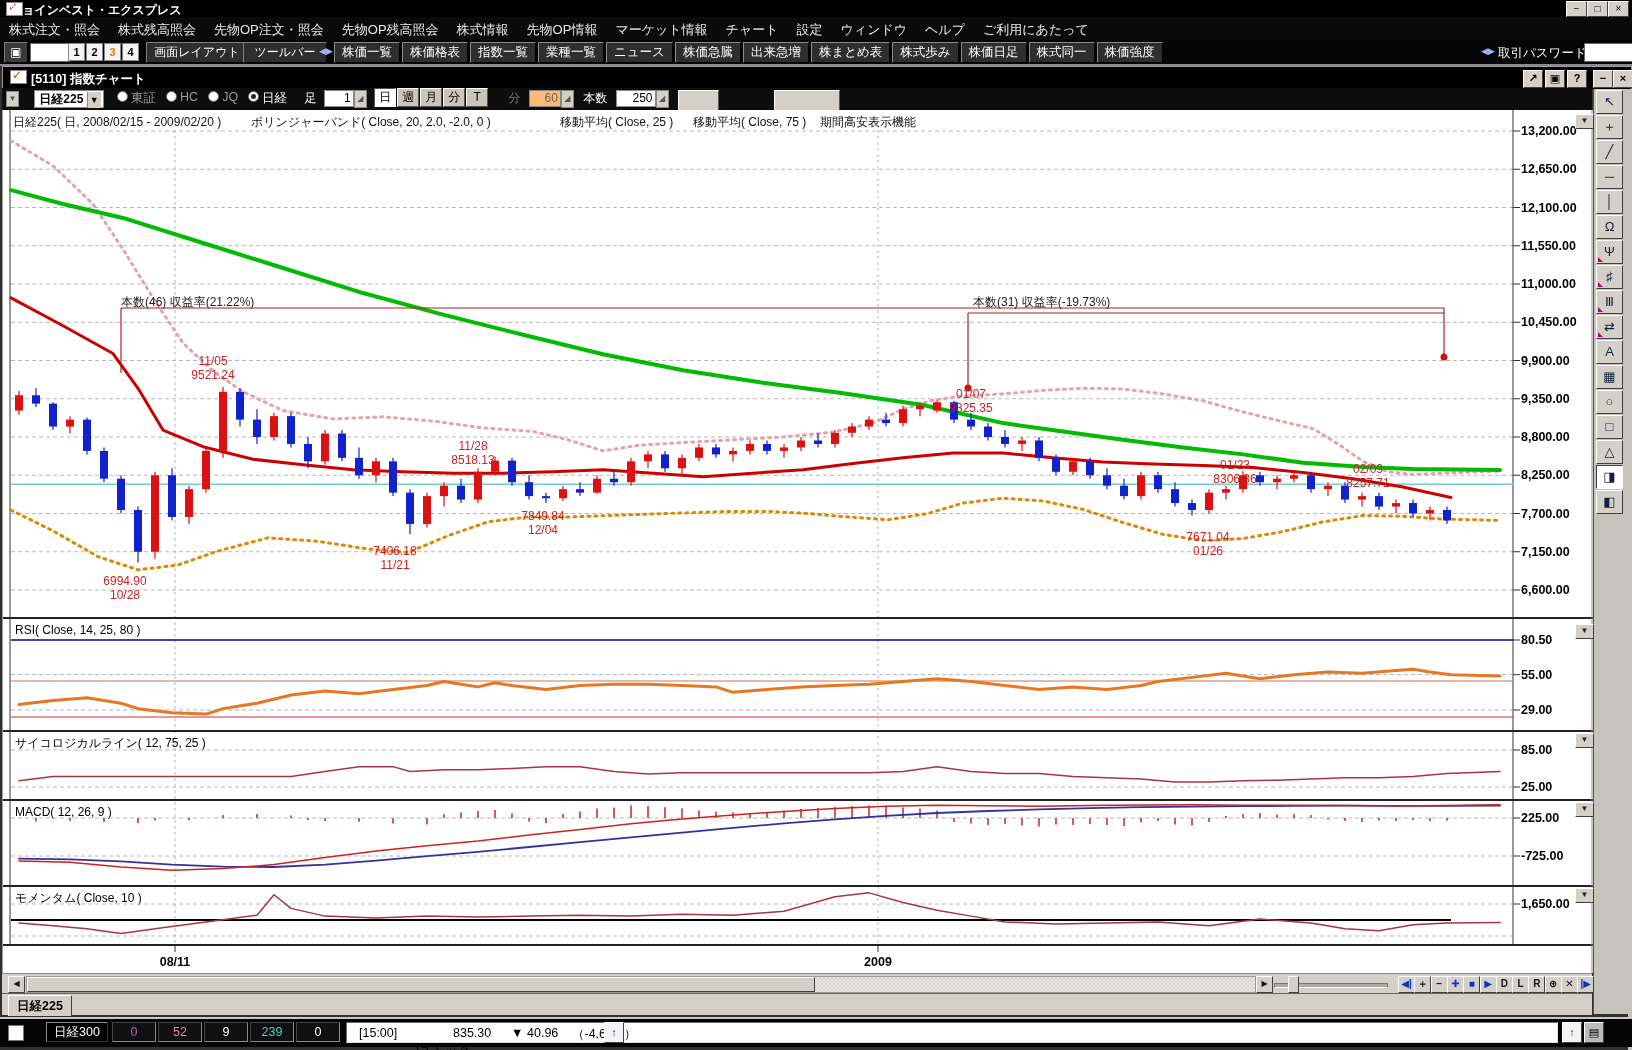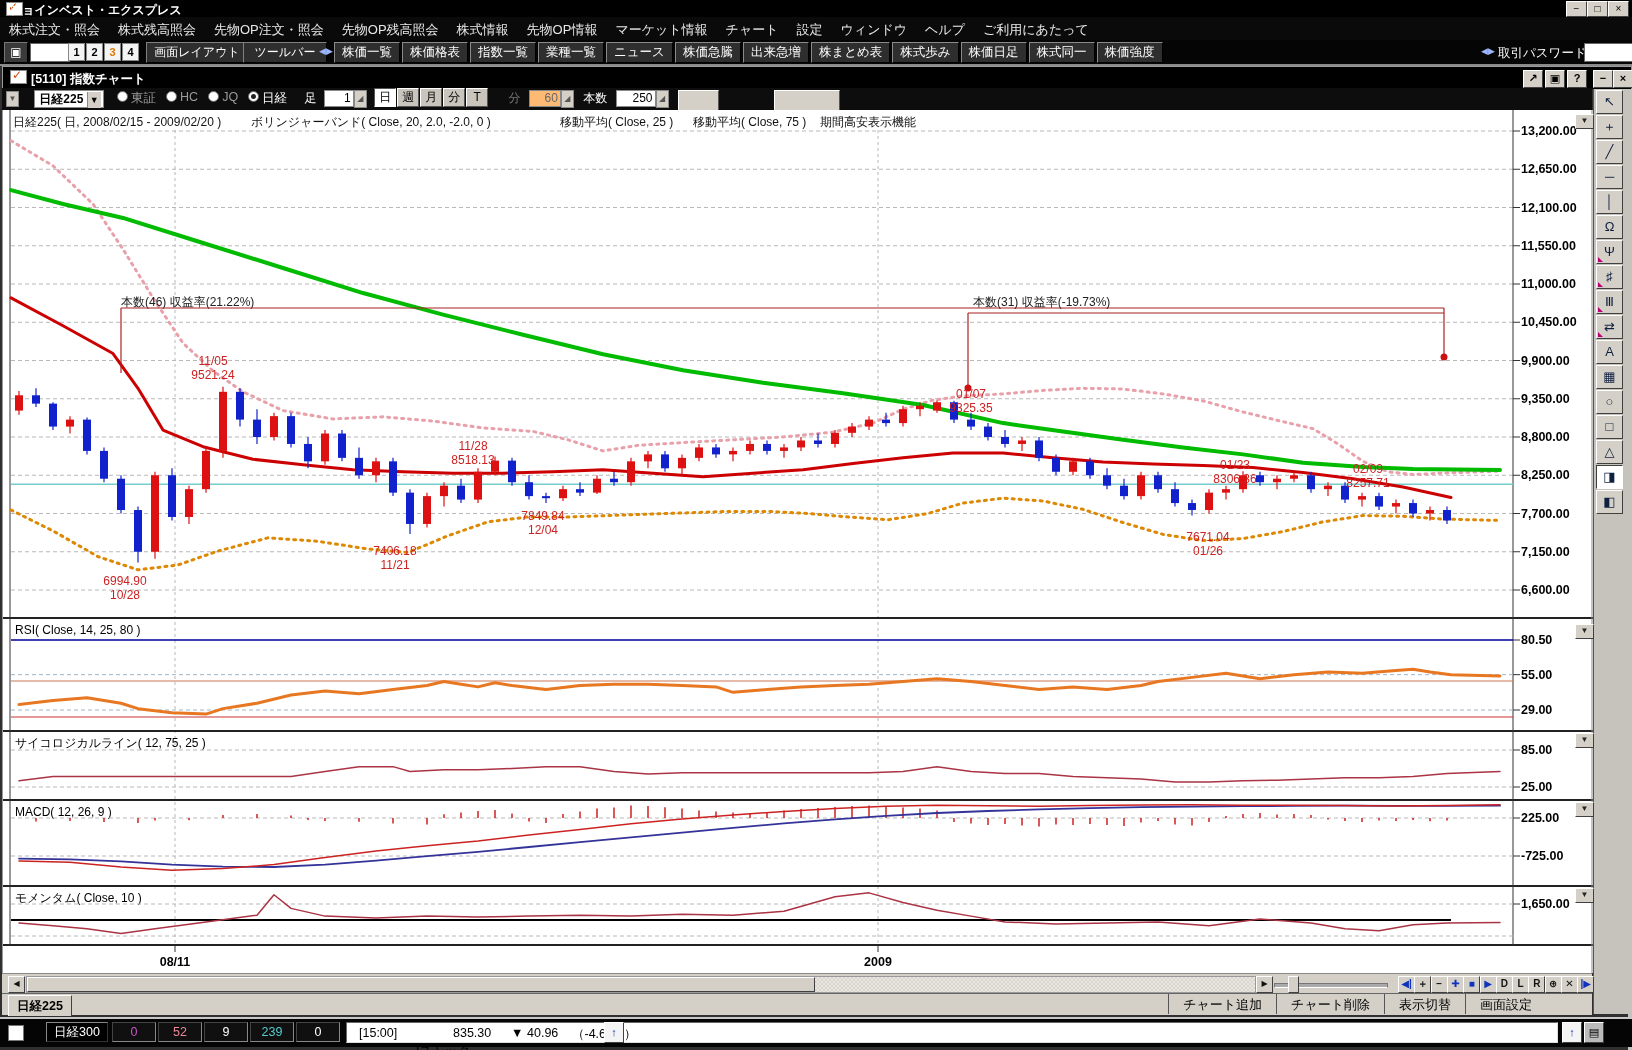--- a/index.html
+++ b/index.html
@@ -585,21 +585,20 @@
         <div class="navbtn" style="left: 1510.1px;">L</div>
         <div class="navbtn" style="left: 1526.4px;">R</div>
         <div class="navbtn" style="left: 1542.7px;">⊕</div>
         <div class="navbtn" style="left: 1559px;">✕</div>
         <div class="navbtn blue" style="left: 1575.3px;">|▶</div>
       </div>
   </div>
 
   <div id="tabrow" class="abs">
     <div id="charttab">日経225</div>
-    <div id="actions"><span class="action">チャート追加</span><span class="action">チャート削除</span><span class="action">表示切替</span><span class="action">画面設定</span></div>
   </div>
 
   <div id="statusbar" class="abs">
     <div id="sb-check"></div>
     <div id="sb-name">日経300</div>
     <span id="cellwrap"><div class="sb-cell" style="left: 112px; color: rgb(204, 85, 204);">0</div><div class="sb-cell" style="left: 158px; color: rgb(238, 136, 153);">52</div><div class="sb-cell" style="left: 204px; color: rgb(255, 255, 255);">9</div><div class="sb-cell" style="left: 250px; color: rgb(85, 204, 204);">239</div><div class="sb-cell" style="left: 296px; color: rgb(255, 255, 255);">0</div></span>
     <div id="sb-quote">
       <span style="left:12px;">[15:00]</span>
       <span style="left:66px;margin-top:17px;">Jストック</span>
       <span style="left:106px;">835.30</span>

